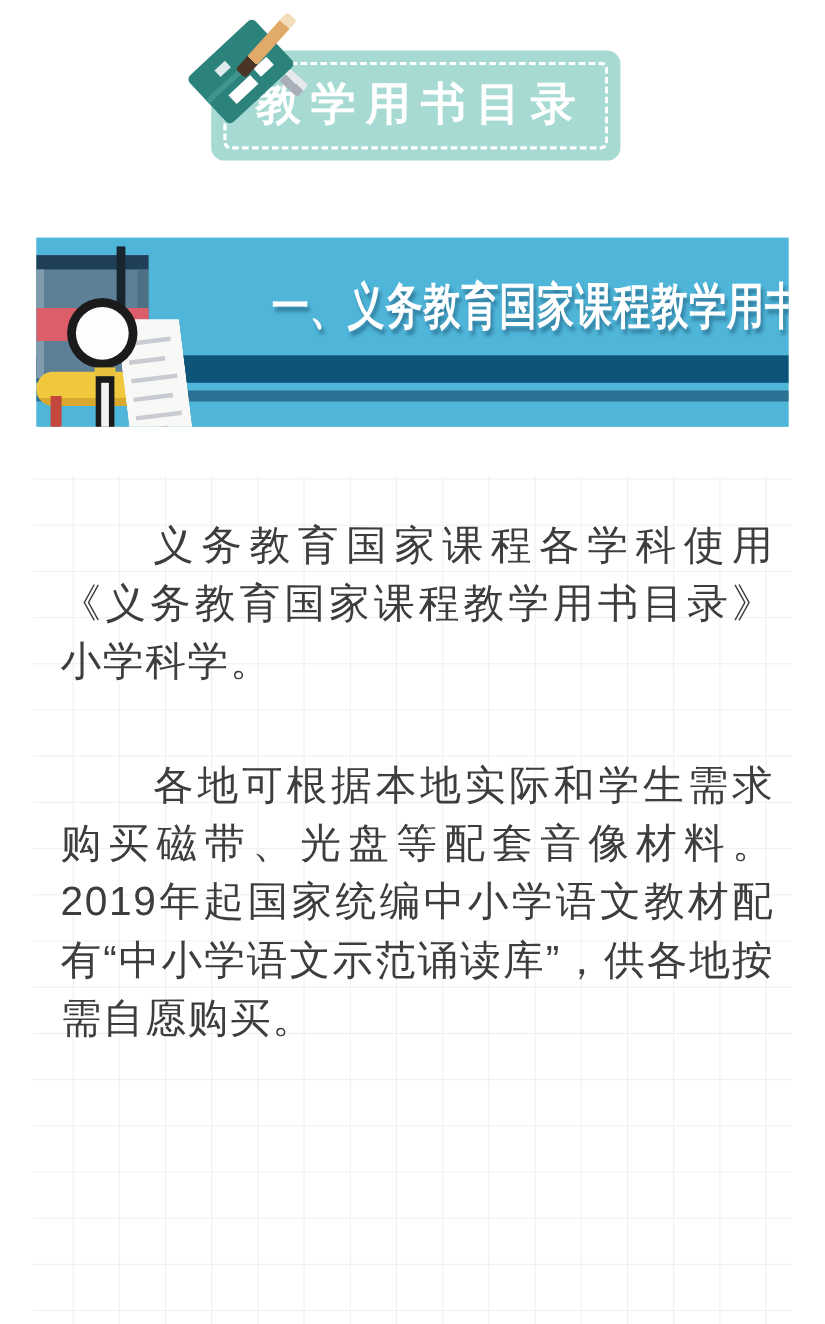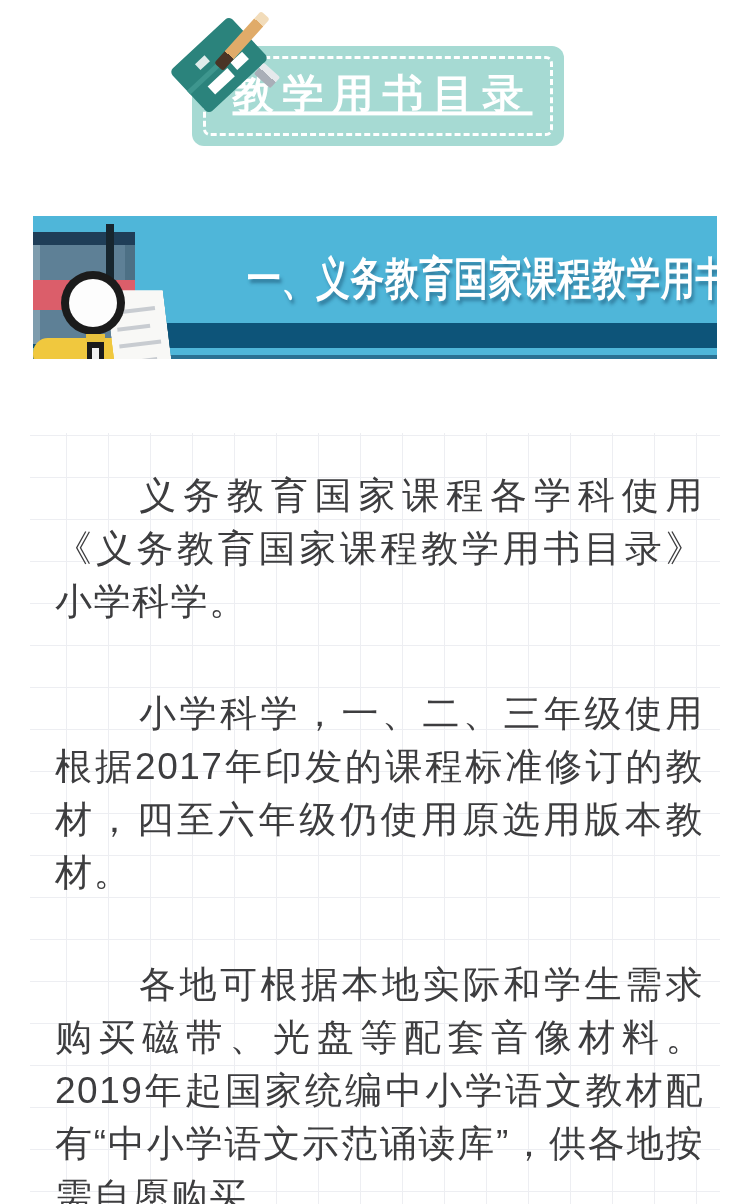--- a/index.html
+++ b/index.html
@@ -8,39 +8,39 @@
   .stage { position:relative; width:750px; height:1204px; background:#ffffff; }
   .abs { position:absolute; }
 
   
   .badge { left:192px; top:46px; width:372px; height:100px;
            background:#A6DAD3; border-radius:12px; z-index:1; }
   .badge-dash { position:absolute; left:11px; top:10px; right:11px; bottom:10px;
                 border:3px dashed #ffffff; border-radius:7px; }
   .badge-label { position:absolute; left:0; right:0; top:50%; transform:translateY(-52%);
                  text-align:center; color:#ffffff; font-size:41px; font-weight:bold;
-                 letter-spacing:9px; text-indent:9px; white-space:nowrap;text-decoration:underline; }
+                 letter-spacing:9px; text-indent:9px; white-space:nowrap; }
 
   
   .hdr-icon { left:176px; top:8px; width:125px; height:108px; z-index:2; }
   .nb { position:absolute; left:2px; top:28px; width:82px; height:58px;
         background:#2B837C; border-radius:5px; transform:rotate(-43deg); }
   .nb-split { position:absolute; left:0; top:26px; width:100%; height:5px; background:#3E968E; }
   .nb-m1 { position:absolute; left:18px; top:37px; width:27px; height:11px; background:#ffffff; }
   .nb-m2 { position:absolute; left:51px; top:35px; width:16px; height:10px; background:#ffffff; }
   .nb-m3 { position:absolute; left:24px; top:12px; width:13px; height:8px; background:rgba(255,255,255,.85); }
   .pencil { position:absolute; left:60px; top:-2px; width:12px; height:70px; border-radius:3px;
             transform:rotate(42deg);
             background:linear-gradient(to bottom,#F2DCBA 0 10px,#E0AB69 10px 54px,#4A3426 54px 100%); }
   .eraser { position:absolute; left:80px; top:60px; width:22px; height:15px; border-radius:2px;
             transform:rotate(42deg);
             background:linear-gradient(to bottom,#E6E9EC 0 45%,#A9AFB8 45% 100%); }
 
   
-  .banner { left:33px; top:216px; width:684px; height:143px;
+  .banner { left:33px; top:216px; width:684px; height:172px;
             background:#4FB6D9; overflow:hidden; }
   .stripe-dark   { position:absolute; left:0; right:0; top:107px; height:25px; background:#0D5479; }
   .stripe-medium { position:absolute; left:0; right:0; top:139px; height:10px; background:#2A7193; }
   .banner-title { position:absolute; left:214px; top:38px; color:#ffffff; font-weight:bold;
                   font-size:45px; line-height:50px; white-space:nowrap;
                   transform:scaleX(0.75); transform-origin:left top;
                   text-shadow:3px 4px 4px rgba(15,60,90,.45); letter-spacing:1px; }
 
   
   .bk-main   { position:absolute; left:0; top:16px; width:102px; height:112px; background:#5E8096; }
@@ -124,17 +124,16 @@
       <div class="mag-lens"></div>
       <div class="mag-handle"></div>
       <div class="mag-slit"></div>
     </div>
 
     <div class="banner-title">一、义务教育国家课程教学用书</div>
   </div>
 
   <div class="abs card">
     <p>义务教育国家课程各学科使用《义务教育国家课程教学用书目录》小学科学。</p>
-    <p>小学科学，一、二、三年级使用根据2017年印发的课程标准修订的教材，四至六年级仍使用原选用版本教材。</p>
     <p>各地可根据本地实际和学生需求购买磁带、光盘等配套音像材料。2019年起国家统编中小学语文教材配有“中小学语文示范诵读库”，供各地按需自愿购买。</p>
   </div>
 
 </div>
 
 </body></html>

